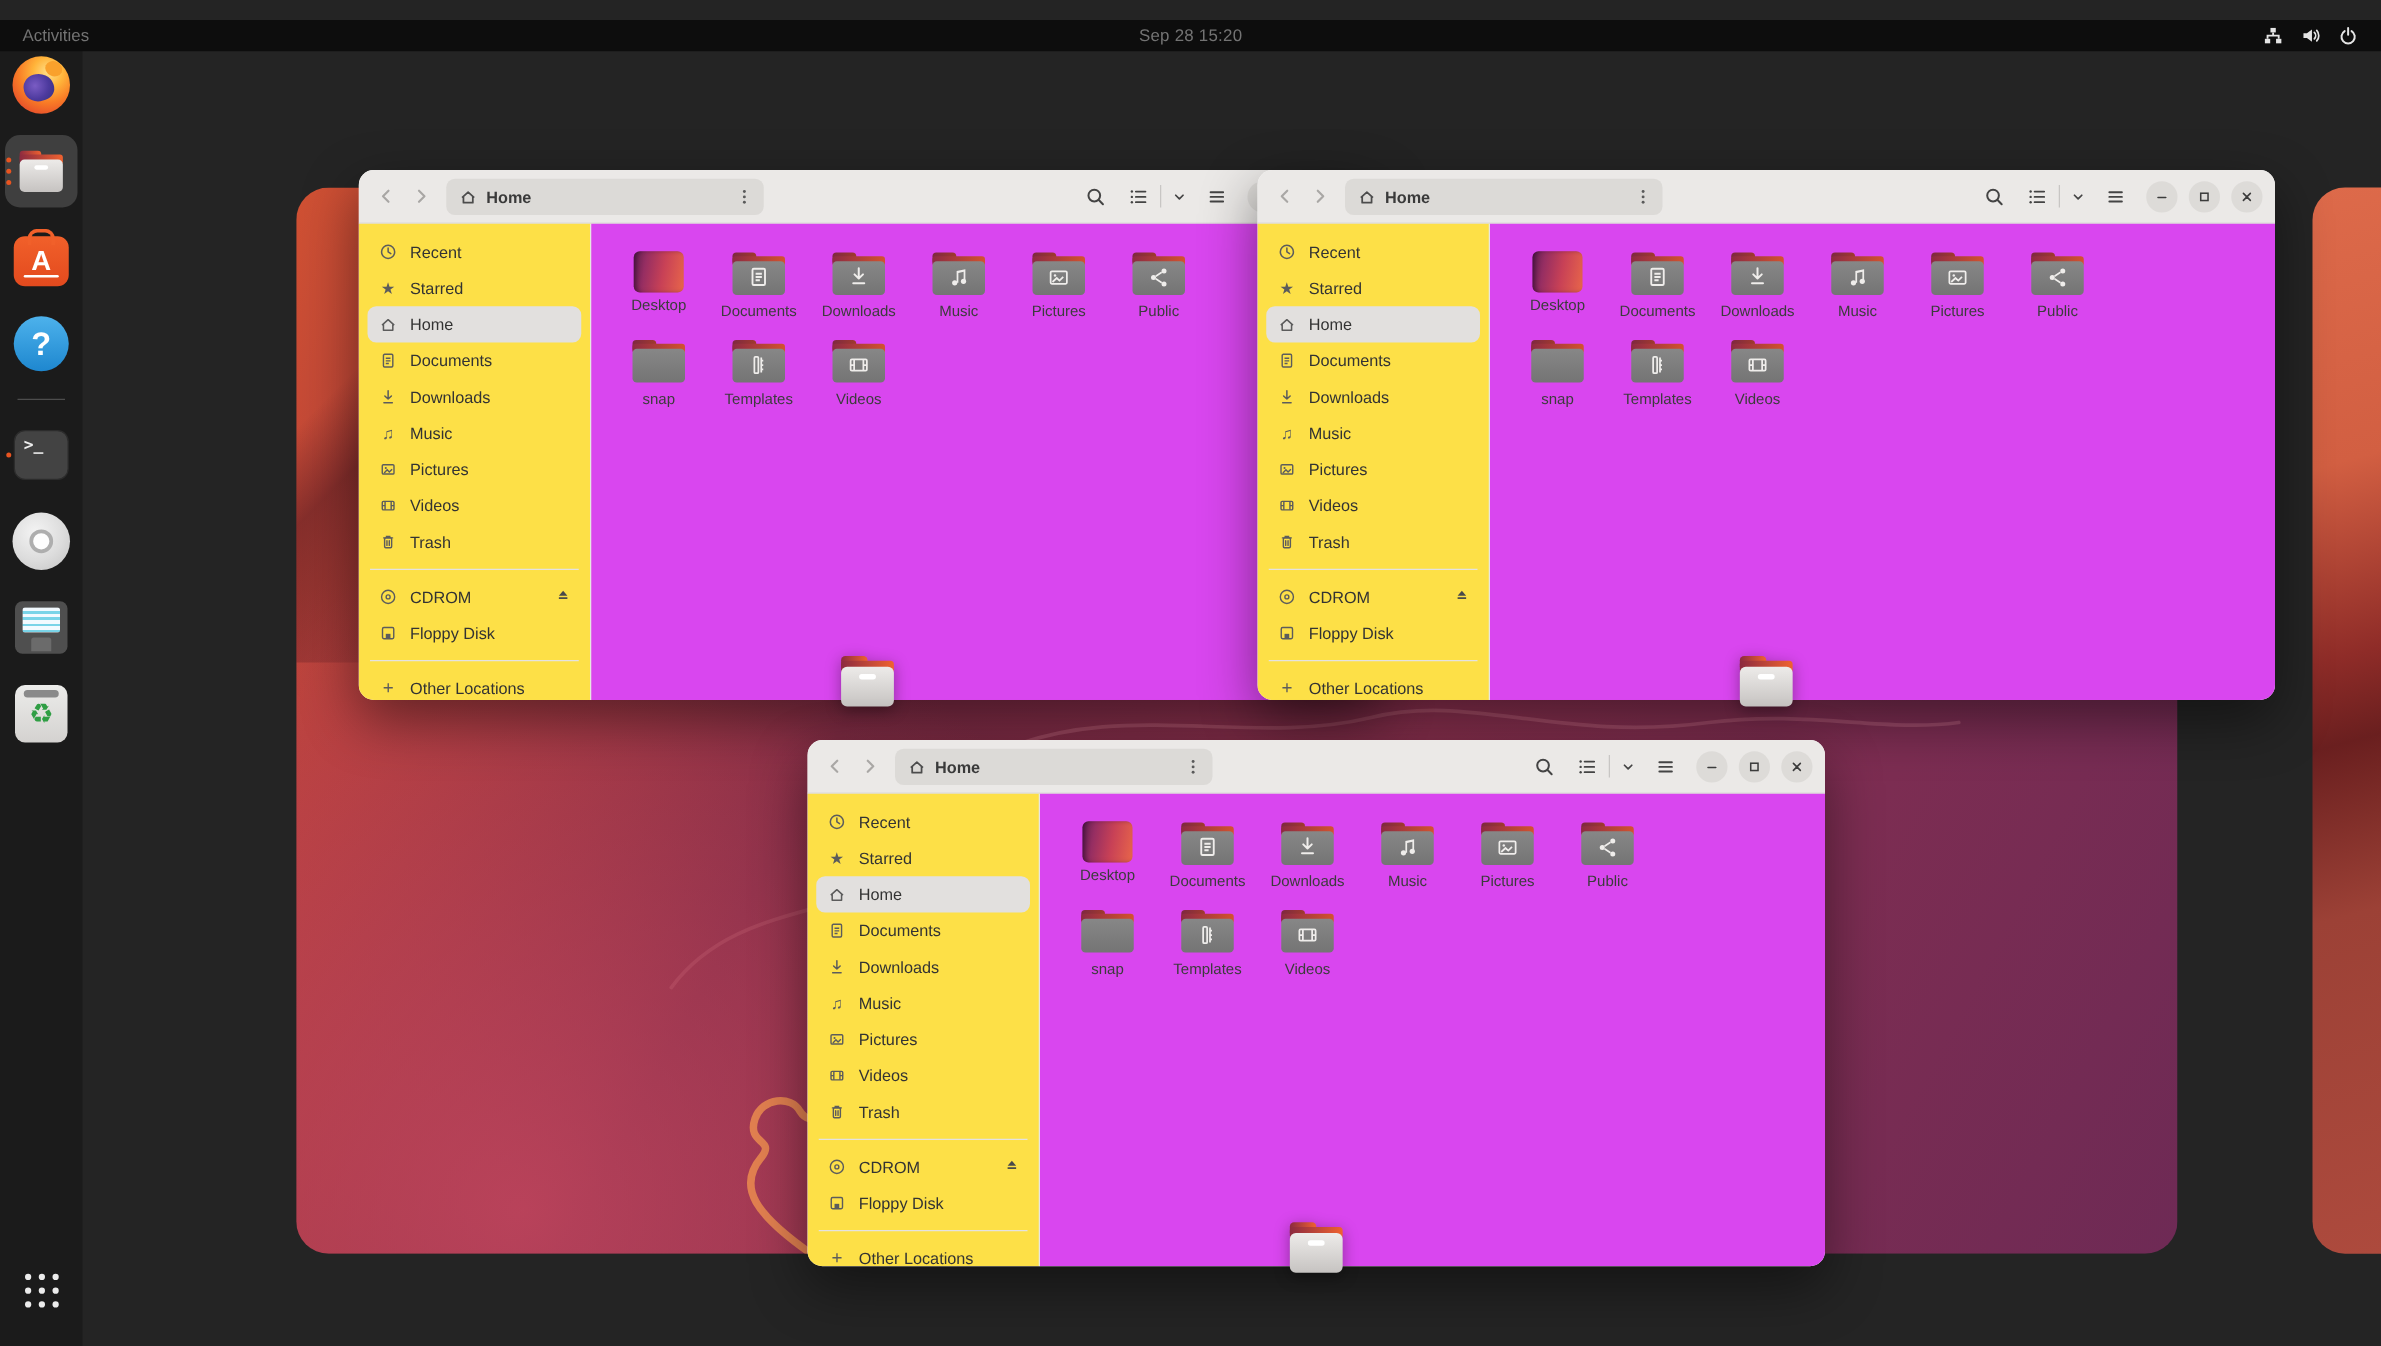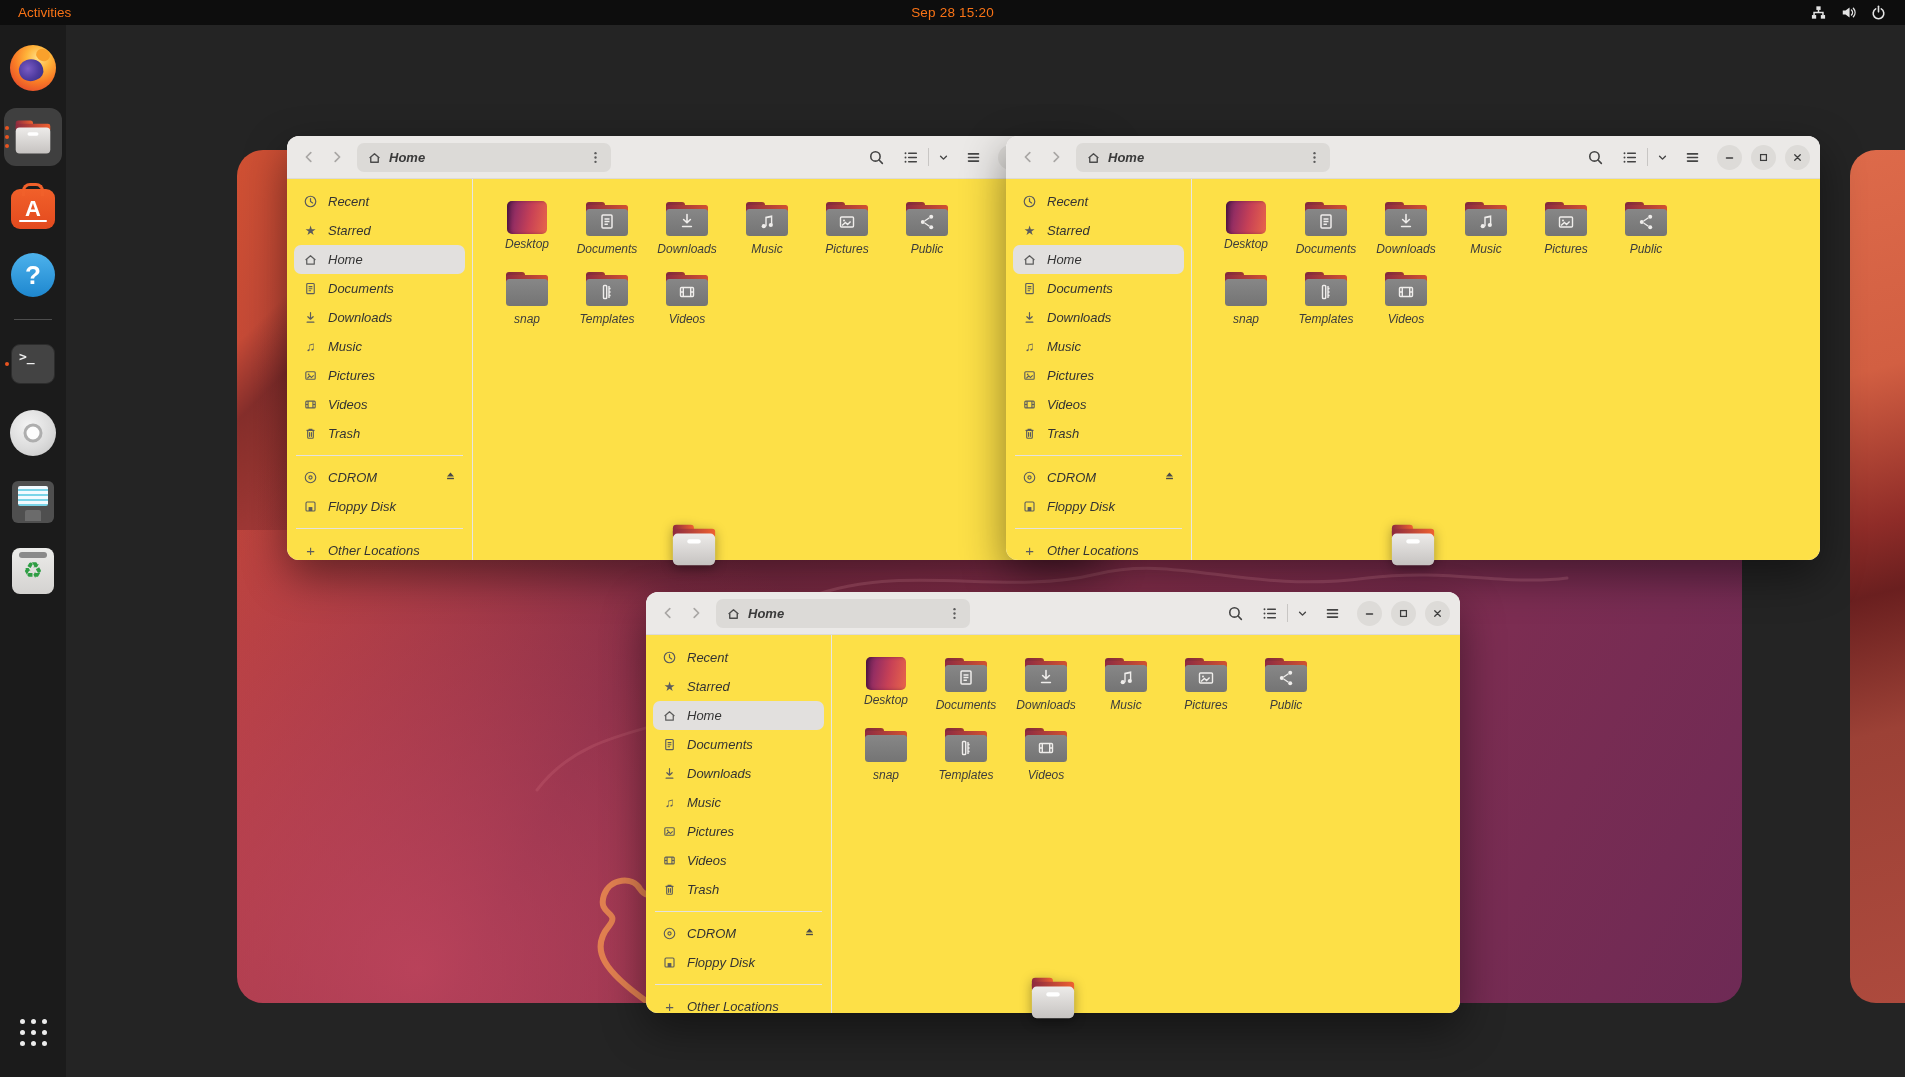--- a/index.html
+++ b/index.html
@@ -6,22 +6,22 @@
   html,body { width:1905px; height:1077px; }
   body {
     position:relative; overflow:hidden;
     background:#242424;
     font-family:"Liberation Sans","DejaVu Sans",sans-serif;
     -webkit-font-smoothing:antialiased;
   }
 
   
   .topbar {
-    position:absolute; left:0; top:0; width:1905px; height:25px;
-    background:#0d0d0d; color:#f97316; font-size:13.5px;
+    position:absolute; left:0; top:16px; width:1905px; height:25px;
+    background:#0d0d0d; color:#737373; font-size:13.5px;
     display:flex; align-items:center; z-index:50;
   }
   .tb-activities { padding:0 18px; height:100%; display:flex; align-items:center; }
   .tb-clock { position:absolute; left:50%; transform:translateX(-50%); font-weight:400; letter-spacing:.2px; }
   .tb-status { position:absolute; right:10px; top:0; height:100%; display:flex; align-items:center; gap:13px; padding:0 8px; }
   .tb-status svg { display:block; }
 
   
   .dock {
     position:absolute; left:0; top:25px; width:66px; height:1052px;
@@ -88,21 +88,21 @@
   }
   .wallpaper svg.contours { position:absolute; inset:0; }
 
   .workspace-peek {
     position:absolute; left:1850px; top:150px; width:55px; height:853px;
     border-radius:26px 0 0 26px; z-index:1; overflow:hidden;
     background:linear-gradient(165deg, #dd6a4a 0%, #d25f42 26%, #8f2c28 44%, #6a1f1f 52%, #9c4136 68%, #ad4a3d 100%);
   }
 
   
-  .window-slot { position:absolute; width:814px; z-index:10;font-style:italic; }
+  .window-slot { position:absolute; width:814px; z-index:10; }
   #w1 { left:287px; top:136px; height:424px; }
   #w2 { left:1006px; top:136px; height:424px; }
   #w3 { left:646px; top:592px; height:421px; }
 
   .fwin { position:relative; width:100%; height:100%; border-radius:12px;
     background:#fbfafa; box-shadow:0 16px 44px rgba(0,0,0,.45); display:flex; flex-direction:column; }
   .fwin-clip { flex:1; display:flex; flex-direction:column; border-radius:12px; overflow:hidden; }
 
   .hdr { height:43px; background:#ebe9e7; border-bottom:1px solid #dcdad8;
     display:flex; align-items:center; padding:0 10px 0 8px; flex:none; }
@@ -122,21 +122,21 @@
     display:flex; flex-direction:column; }
   .sb-item { height:29px; border-radius:7px; display:flex; align-items:center; padding:0 8px; gap:9px;
     font-size:13px; color:#333; flex:none; }
   .sb-item.sel { background:#e2e0de; }
   .sb-item .sbi { width:17px; display:flex; justify-content:center; flex:none; color:#5c5c5c; }
   .sb-item .sblabel { flex:1; white-space:nowrap; }
   .sb-sep { height:1px; background:#e4e2e0; margin:7px 2px; flex:none; }
   .sb-star { font-size:13px; color:#5c5c5c; line-height:1; }
   .sb-plus { font-size:15px; color:#5c5c5c; line-height:1; }
 
-  .content { flex:1; background:#fde047; padding:20px 0 0 14px; position:relative; }
+  .content { flex:1; background:#d946ef; padding:20px 0 0 14px; position:relative; }
   .grid { display:flex; flex-wrap:wrap; width:486px; }
   .cell { width:80px; height:70px; display:flex; flex-direction:column; align-items:center; }
   .cell .flabel { font-size:12px; color:#3c3c3c; margin-top:3px; white-space:nowrap; }
   .desk-thumb { width:40px; height:33px; border-radius:5px; margin-top:2px;
     background:linear-gradient(100deg,#5f2152 0%,#962e62 24%,#c84156 58%,#e8664a 100%);
     box-shadow:inset 3px 0 4px -1px rgba(40,0,40,.55); }
 
   .app-badge { position:absolute; left:50%; bottom:-9px; transform:translateX(-50%); z-index:20;
     filter:drop-shadow(0 3px 6px rgba(0,0,0,.35)); }
 

